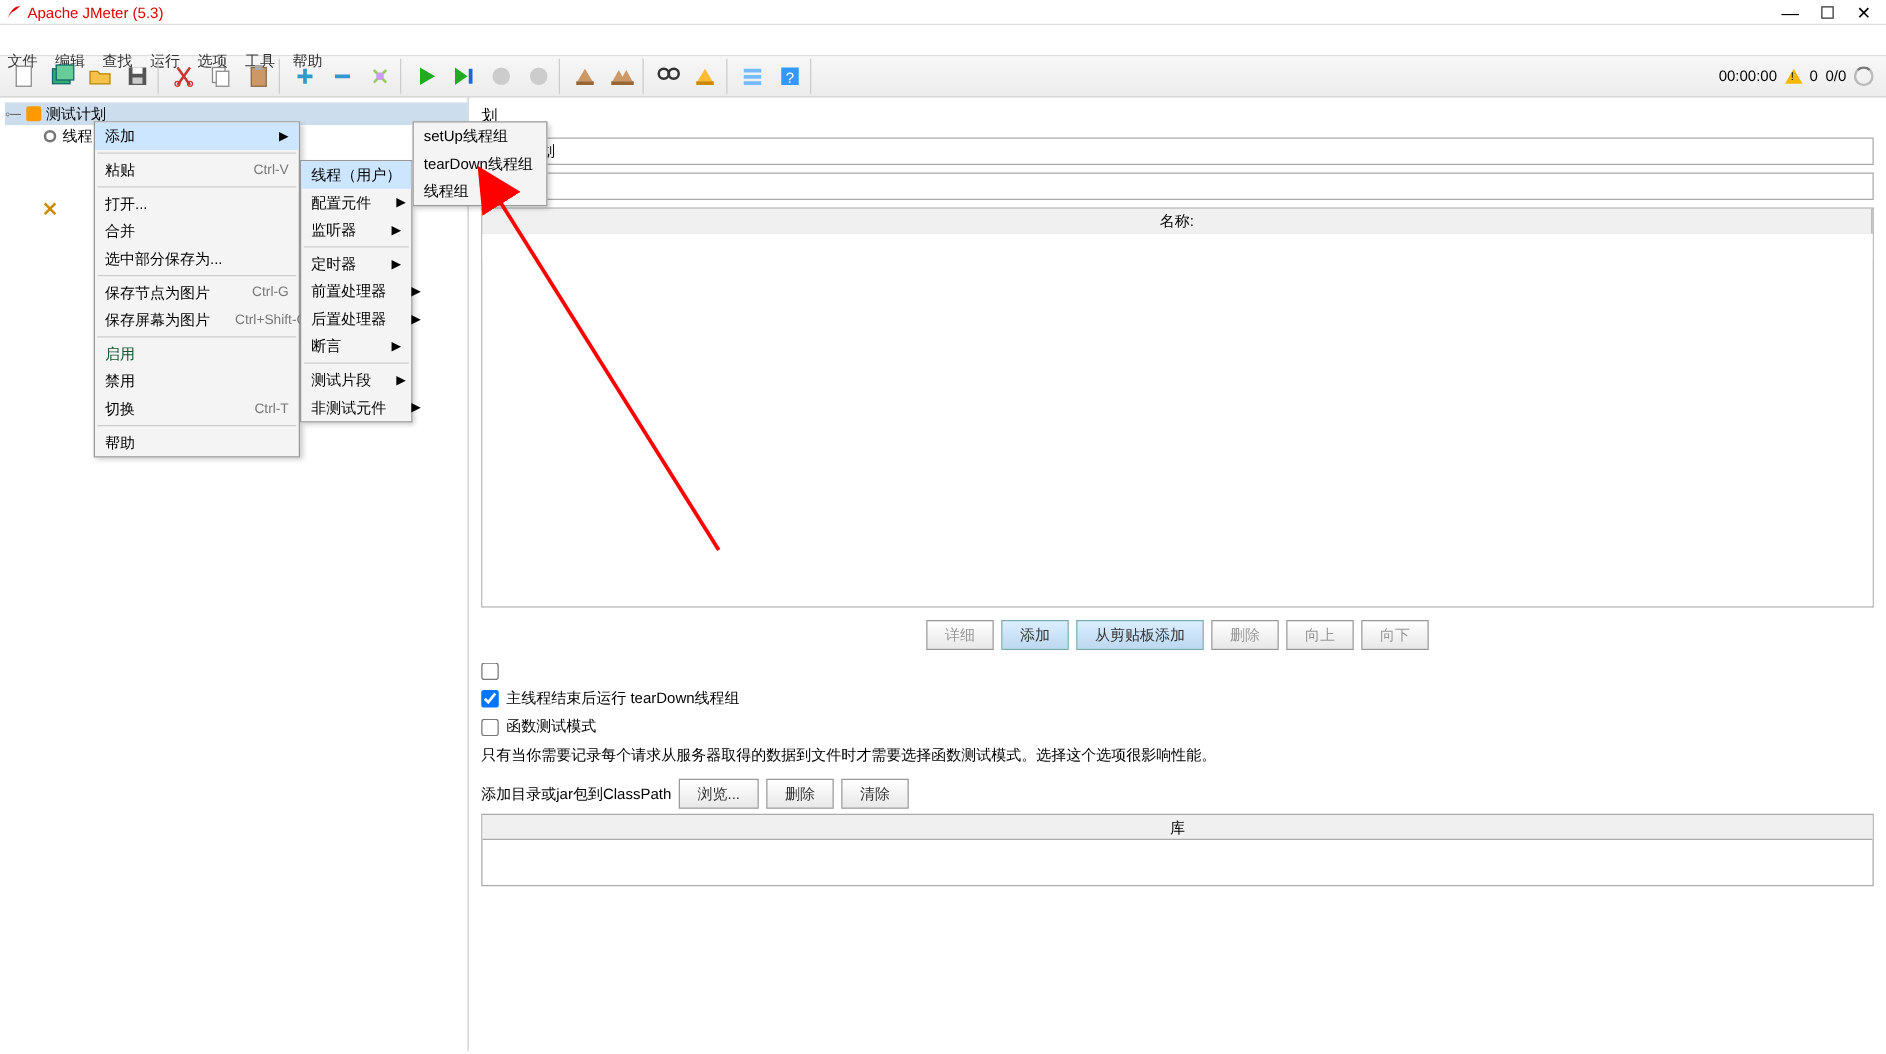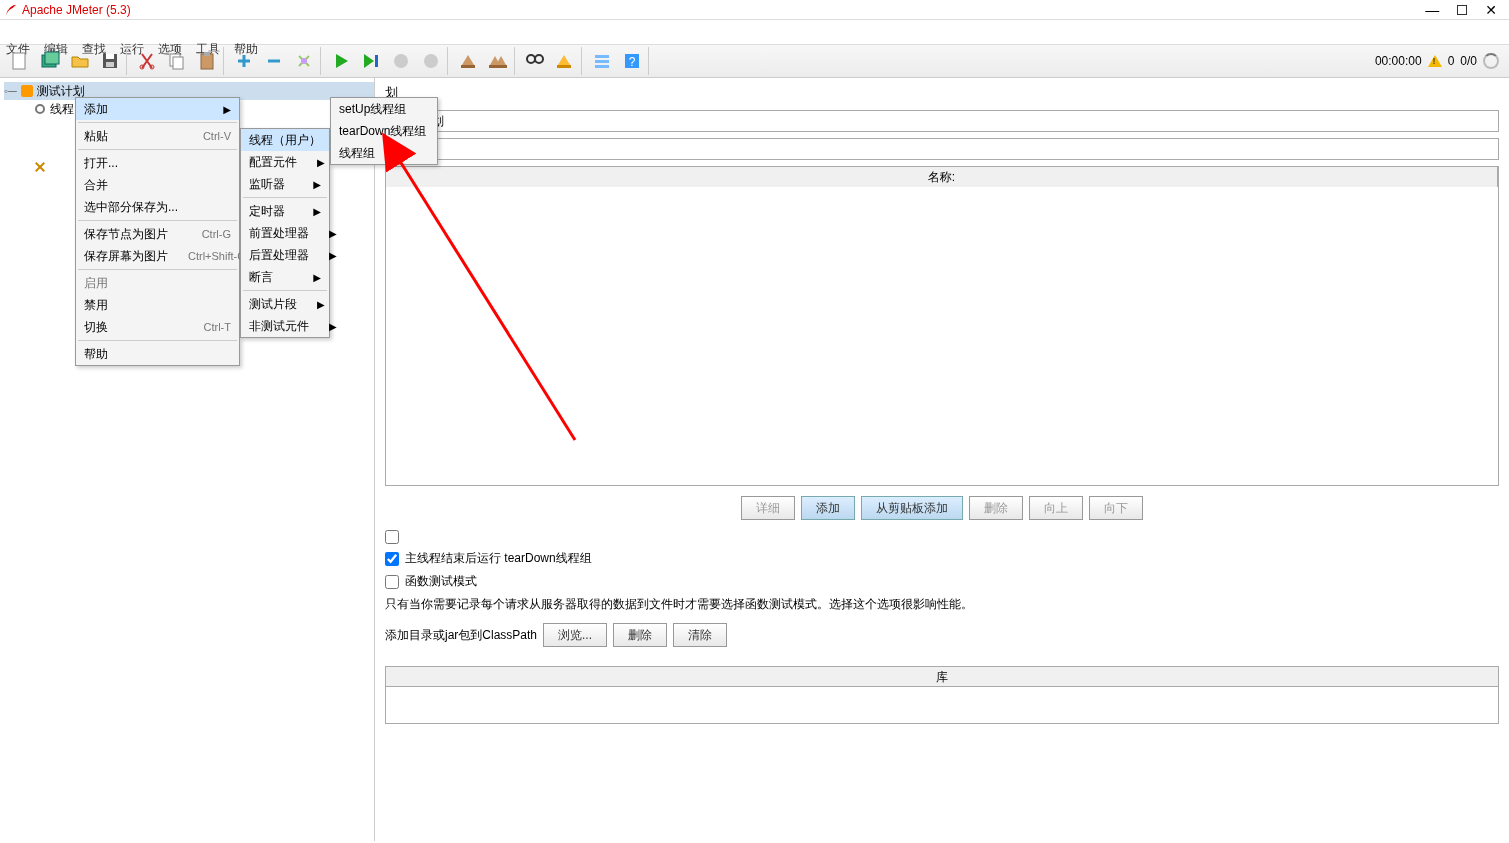--- a/index.html
+++ b/index.html
@@ -30,21 +30,21 @@
 .tree-icon-flask{width:12px;height:12px;background:#f90;border-radius:2px;}
 .tree-icon-gear{width:12px;height:12px;position:relative;}
 .tree-icon-gear::before{content:"";position:absolute;inset:1px;border:2px solid #777;border-radius:50%;}
 .tree-icon-cross{width:12px;height:12px;position:relative;}
 .tree-icon-cross::before,.tree-icon-cross::after{content:"";position:absolute;left:5px;top:0;width:2px;height:12px;background:#c80;}
 .tree-icon-cross::before{transform:rotate(45deg);}
 .tree-icon-cross::after{transform:rotate(-45deg);}
 
 .ctxmenu { position:absolute; background:#f4f4f4; border:1px solid #999; box-shadow:2px 2px 4px rgba(0,0,0,.2); z-index:10; }
 .ctxmenu .mi { height:22px; display:flex; align-items:center; padding:0 8px; position:relative; white-space:nowrap;}
-.ctxmenu .mi.disabled { color:#737373; }
+.ctxmenu .mi.disabled { color:#14532d; }
 .ctxmenu .mi.hl { background:#cde6ff; }
 .ctxmenu .mi .label { flex:0 0 auto; }
 .ctxmenu .mi .shortcut { margin-left:auto; color:#777; font-size:11px; padding-left:20px;}
 .ctxmenu .mi .arrow { margin-left:auto; font-size:10px; color:#000; padding-left:20px;}
 .ctxmenu .sep { height:1px; background:#ccc; margin:2px 2px; }
 
 .main { flex:1; padding: 6px 10px 10px 10px; overflow:hidden; position:relative;}
 .main-title { font-size:13px; margin-bottom:8px; }
 .field-row { display:flex; align-items:center; margin-bottom:6px; }
 .field-row .lbl{ width:auto; margin-right:6px;}
@@ -55,21 +55,21 @@
 .vars-head div { flex:1; text-align:center; border-right:1px solid #aaa; background:#f0f0f0; line-height:20px;}
 .vars-head div:last-child{border-right:none;}
 .vars-body{flex:1;background:#fff;}
 .btn-row{display:flex;justify-content:center;gap:6px;margin:10px 0;}
 .btn{height:24px;padding:0 14px;border:1px solid #999;background:linear-gradient(#fff,#e8e8e8);color:#333;}
 .btn:disabled,.btn.disabled{color:#999;}
 .btn.active{background:linear-gradient(#dceeff,#bcd8f0);border-color:#7aa;}
 .check-row{display:flex;align-items:center;gap:6px;margin:6px 0;}
 .check-row input{width:14px;height:14px;}
 .hint{margin:6px 0 10px;}
-.cp-row{display:flex;align-items:center;gap:6px;margin-bottom:19px;}
+.cp-row{display:flex;align-items:center;gap:6px;margin-bottom:4px;}
 .lib-table{border:1px solid #aaa;}
 .lib-head{height:20px;text-align:center;border-bottom:1px solid #aaa;background:#f0f0f0;line-height:20px;}
 .lib-body{height:36px;}
 
 .arrow-overlay{position:absolute;left:0;top:0;pointer-events:none;z-index:20;}
 
 .ico{width:20px;height:20px;display:block;}
 </style>
 </head>
 <body>

